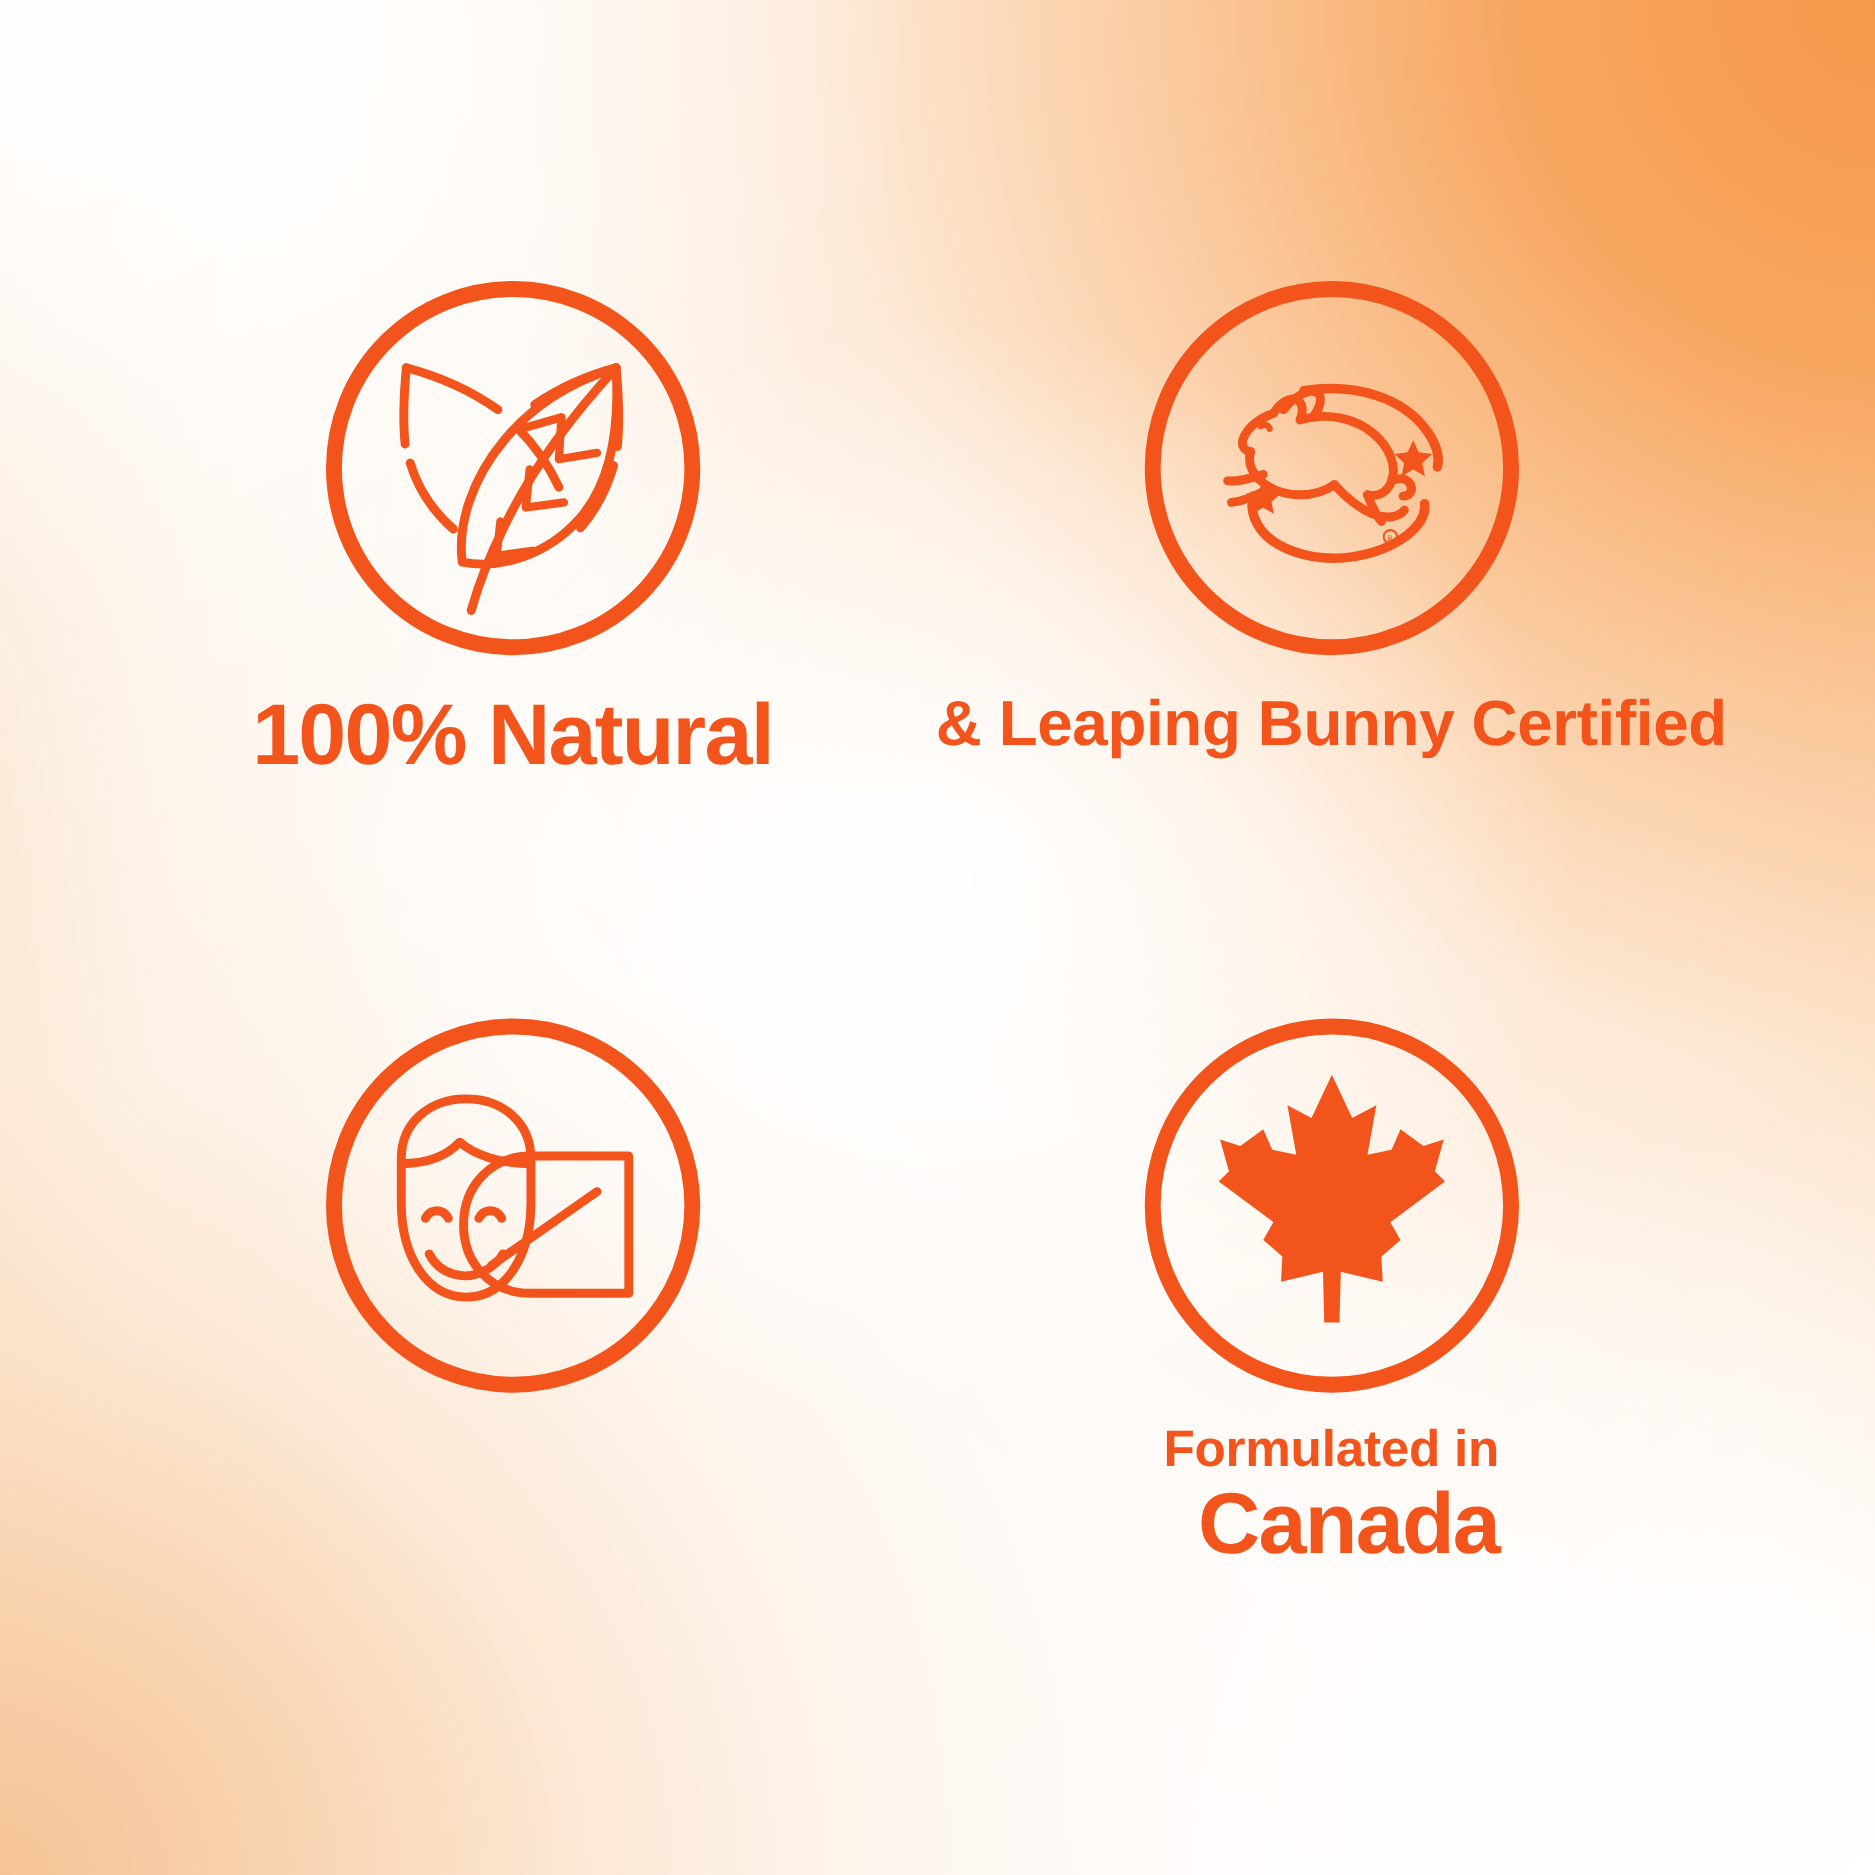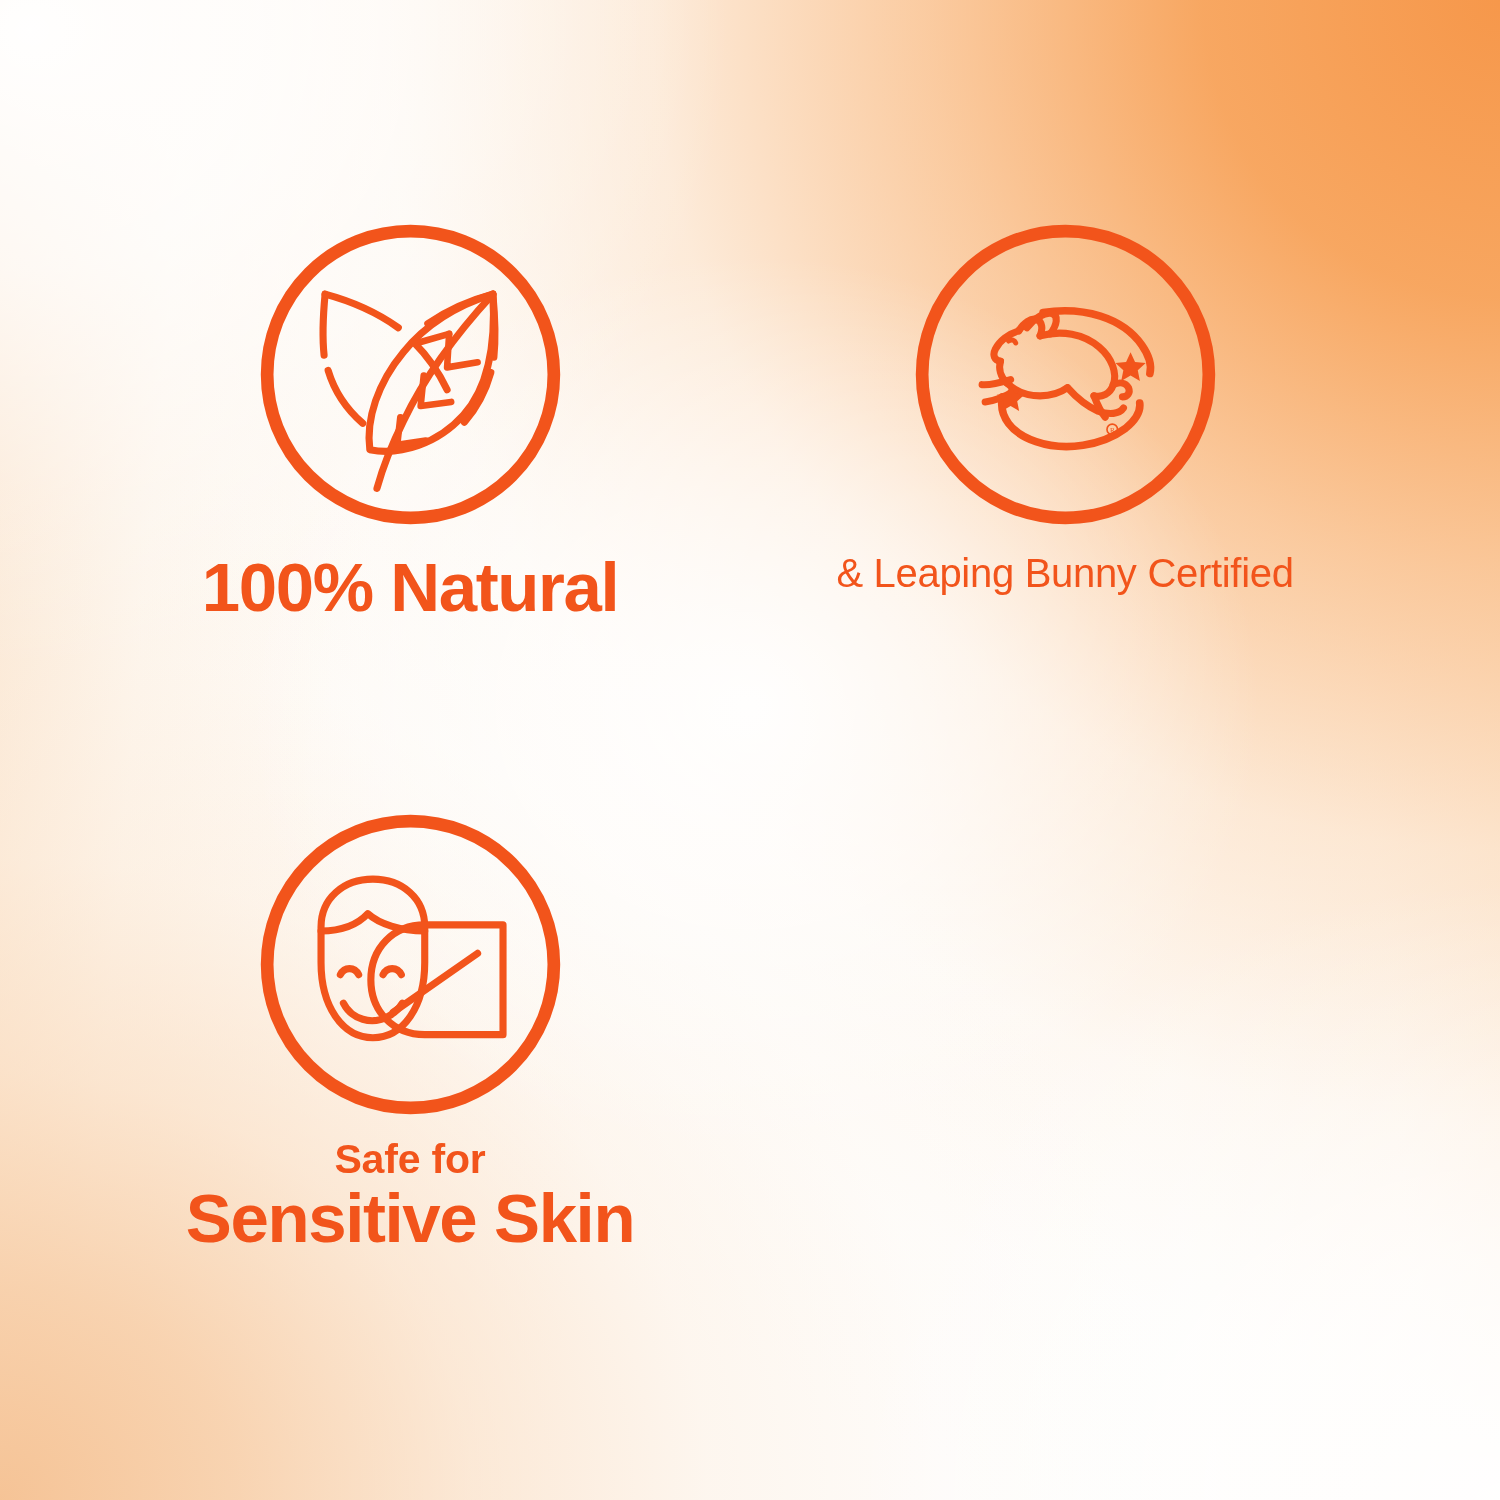--- a/index.html
+++ b/index.html
@@ -132,22 +132,22 @@
   .label-main {
     display: block;
     font-size: 69px;
     font-weight: 700;
     letter-spacing: -1.4px;
     color: #F2541B;
     text-align: right;
   }
   .label-sub {
     display: block;
-    font-size: 40px;
-    font-weight: 400;
+    font-size: 51px;
+    font-weight: 700;
     letter-spacing: -0.3px;
     color: #F2541B;
     margin-top: 4px;
   }
 
   
   #badge-natural .label-block   { margin-top: 26px; }
   #badge-cruelty .label-block   { margin-top: 22px; }
   #badge-sensitive .label-block { margin-top: 22px; }
   #badge-canada .label-block    { margin-top: 22px; }
@@ -304,21 +304,64 @@
           </g>
 
           <g stroke-width="7" fill="none">
             <path d="M81 160 C85 152 95 152 99 160"></path>
             <path d="M123 160 C127 152 137 152 141 160"></path>
           </g>
 
           <path d="M84 188 C92 204 112 210 128 201 C134 198 139 193 142 188" stroke-width="7" fill="none"></path>
         </svg>
       </div>
+    </div>
+
+    <div class="badge" id="badge-canada">
+      <div class="icon-wrap">
+        <svg viewBox="0 0 300 300" xmlns="http://www.w3.org/2000/svg" fill="none" stroke="#F2541B" stroke-linecap="round" stroke-linejoin="round">
+
+          <circle cx="150" cy="150" r="141" stroke-width="12.5"></circle>
+
+          <g fill="#F2541B" stroke="none">
+            <path d="M150 47
+                     L166 81
+                     L185 71
+                     L178 110
+                     L197 106
+                     L204 90
+                     L222 103
+                     L238 98
+                     L231 123
+                     L239 131
+                     L196 163
+                     L204 177
+                     L189 190
+                     L190 210
+                     L157 202
+                     L156 242
+                     L144 242
+                     L143 202
+                     L110 210
+                     L111 190
+                     L96 177
+                     L104 163
+                     L61 131
+                     L69 123
+                     L62 98
+                     L78 103
+                     L96 90
+                     L103 106
+                     L122 110
+                     L115 71
+                     L134 81
+                     Z"></path>
+          </g>
+        </svg>
+      </div>
       <div class="label-block">
-        <span class="label-small">Safe for</span>
-        <span class="label-main">Sensitive Skin</span>
+        <span class="label-small">Formulated in</span>
+        <span class="label-main">Canada</span>
       </div>
     </div>
-
 
   </div>
 </div>
 
 </body></html>

